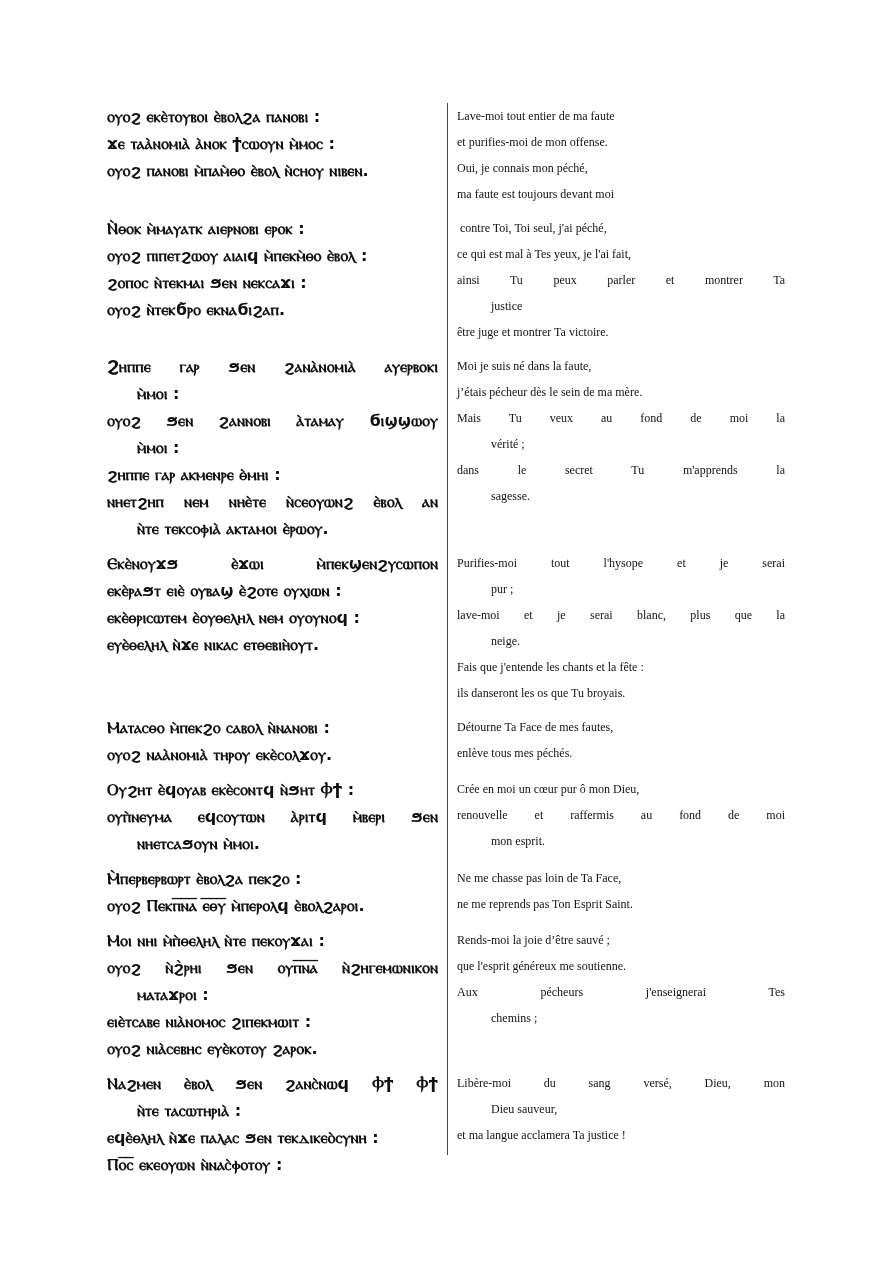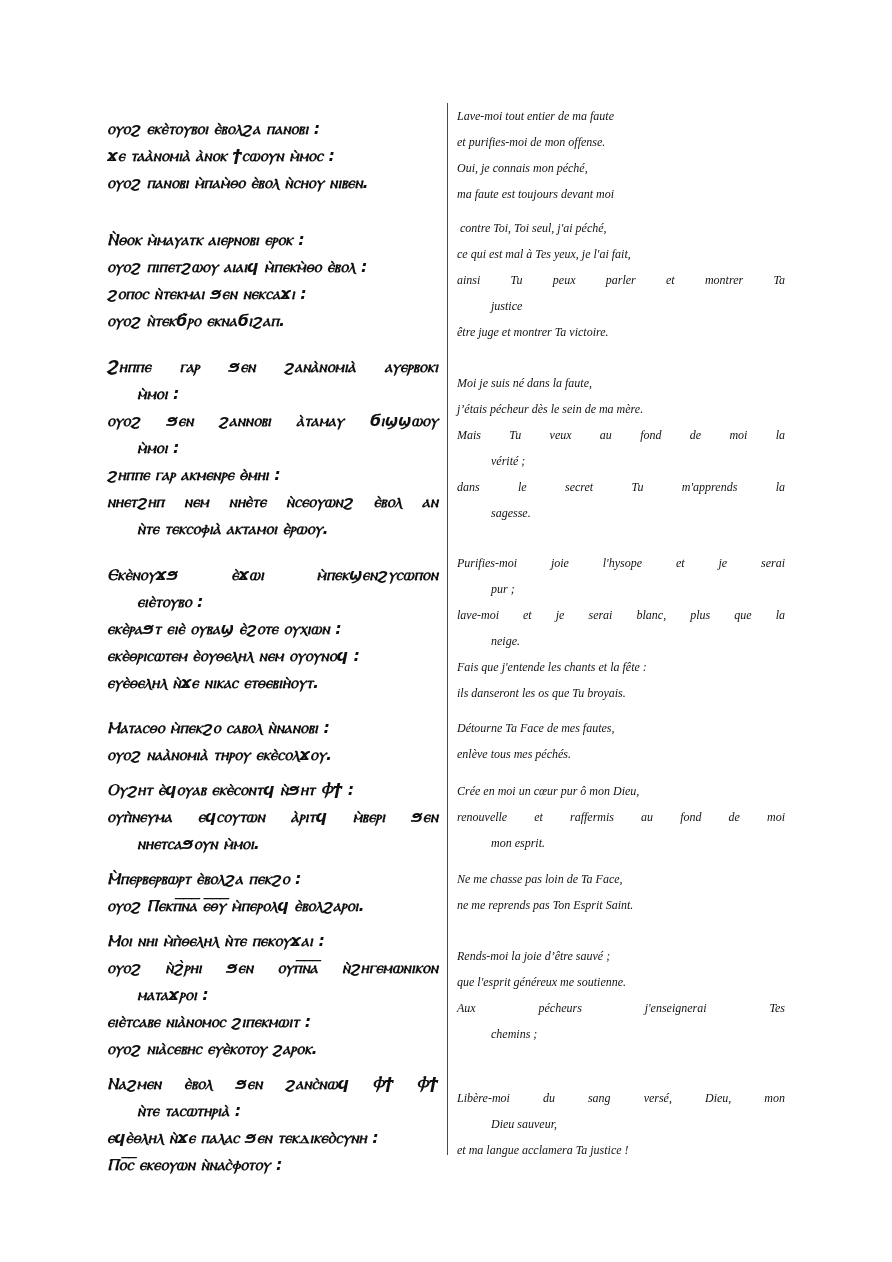--- a/index.html
+++ b/index.html
@@ -23,23 +23,22 @@
     background: #4a4a4a;
   }
   .rows {
     position: absolute;
     left: 107px;
     top: 103px;
     width: 678px;
   }
   .row {
     display: flex;
-    align-items: center;
+    align-items: flex-start;
     margin-bottom: 8px;
-    font-style: italic;
   }
   .cell {
     color: #111111;
   }
   .cell.coptic {
     width: 331px;
     margin-right: 19px;
     font-family: "DejaVu Sans", sans-serif;
     font-weight: bold;
     font-size: 16px;
@@ -111,27 +110,26 @@
           <div class="line">j’étais pécheur dès le sein de ma mère.</div>
           <div class="line j">Mais Tu veux au fond de moi la</div>
           <div class="line i">vérité ;</div>
           <div class="line j">dans le secret Tu m'apprends la</div>
           <div class="line i">sagesse.</div>
         </div>
       </div>
       <div class="row">
         <div class="cell coptic">
           <div class="line j">Ⲉⲕⲉ̀ⲛⲟⲩϫϧ ⲉ̀ϫⲱⲓ ⲙ̀ⲡⲉⲕϣⲉⲛϩⲩⲥⲱⲡⲟⲛ</div>
-          <div class="line i">ⲉⲓⲉ̀ⲧⲟⲩⲃⲟ :</div>
           <div class="line">ⲉⲕⲉ̀ⲣⲁϧⲧ ⲉⲓⲉ̀ ⲟⲩⲃⲁϣ ⲉ̀ϩⲟⲧⲉ ⲟⲩⲭⲓⲱⲛ :</div>
           <div class="line">ⲉⲕⲉ̀ⲑⲣⲓⲥⲱⲧⲉⲙ ⲉ̀ⲟⲩⲑⲉⲗⲏⲗ ⲛⲉⲙ ⲟⲩⲟⲩⲛⲟϥ :</div>
           <div class="line">ⲉⲩⲉ̀ⲑⲉⲗⲏⲗ ⲛ̀ϫⲉ ⲛⲓⲕⲁⲥ ⲉⲧⲑⲉⲃⲓⲏ̀ⲟⲩⲧ.</div>
         </div>
         <div class="cell french">
-          <div class="line j">Purifies-moi joie l'hysope et je serai</div>
+          <div class="line j">Purifies-moi tout l'hysope et je serai</div>
           <div class="line i">pur ;</div>
           <div class="line j">lave-moi et je serai blanc, plus que la</div>
           <div class="line i">neige.</div>
           <div class="line">Fais que j'entende les chants et la fête :</div>
           <div class="line">ils danseront les os que Tu broyais.</div>
         </div>
       </div>
       <div class="row">
         <div class="cell coptic">
           <div class="line">Ⲙⲁⲧⲁⲥⲑⲟ ⲙ̀ⲡⲉⲕϩⲟ ⲥⲁⲃⲟⲗ ⲛ̀ⲛⲁⲛⲟⲃⲓ :</div>

